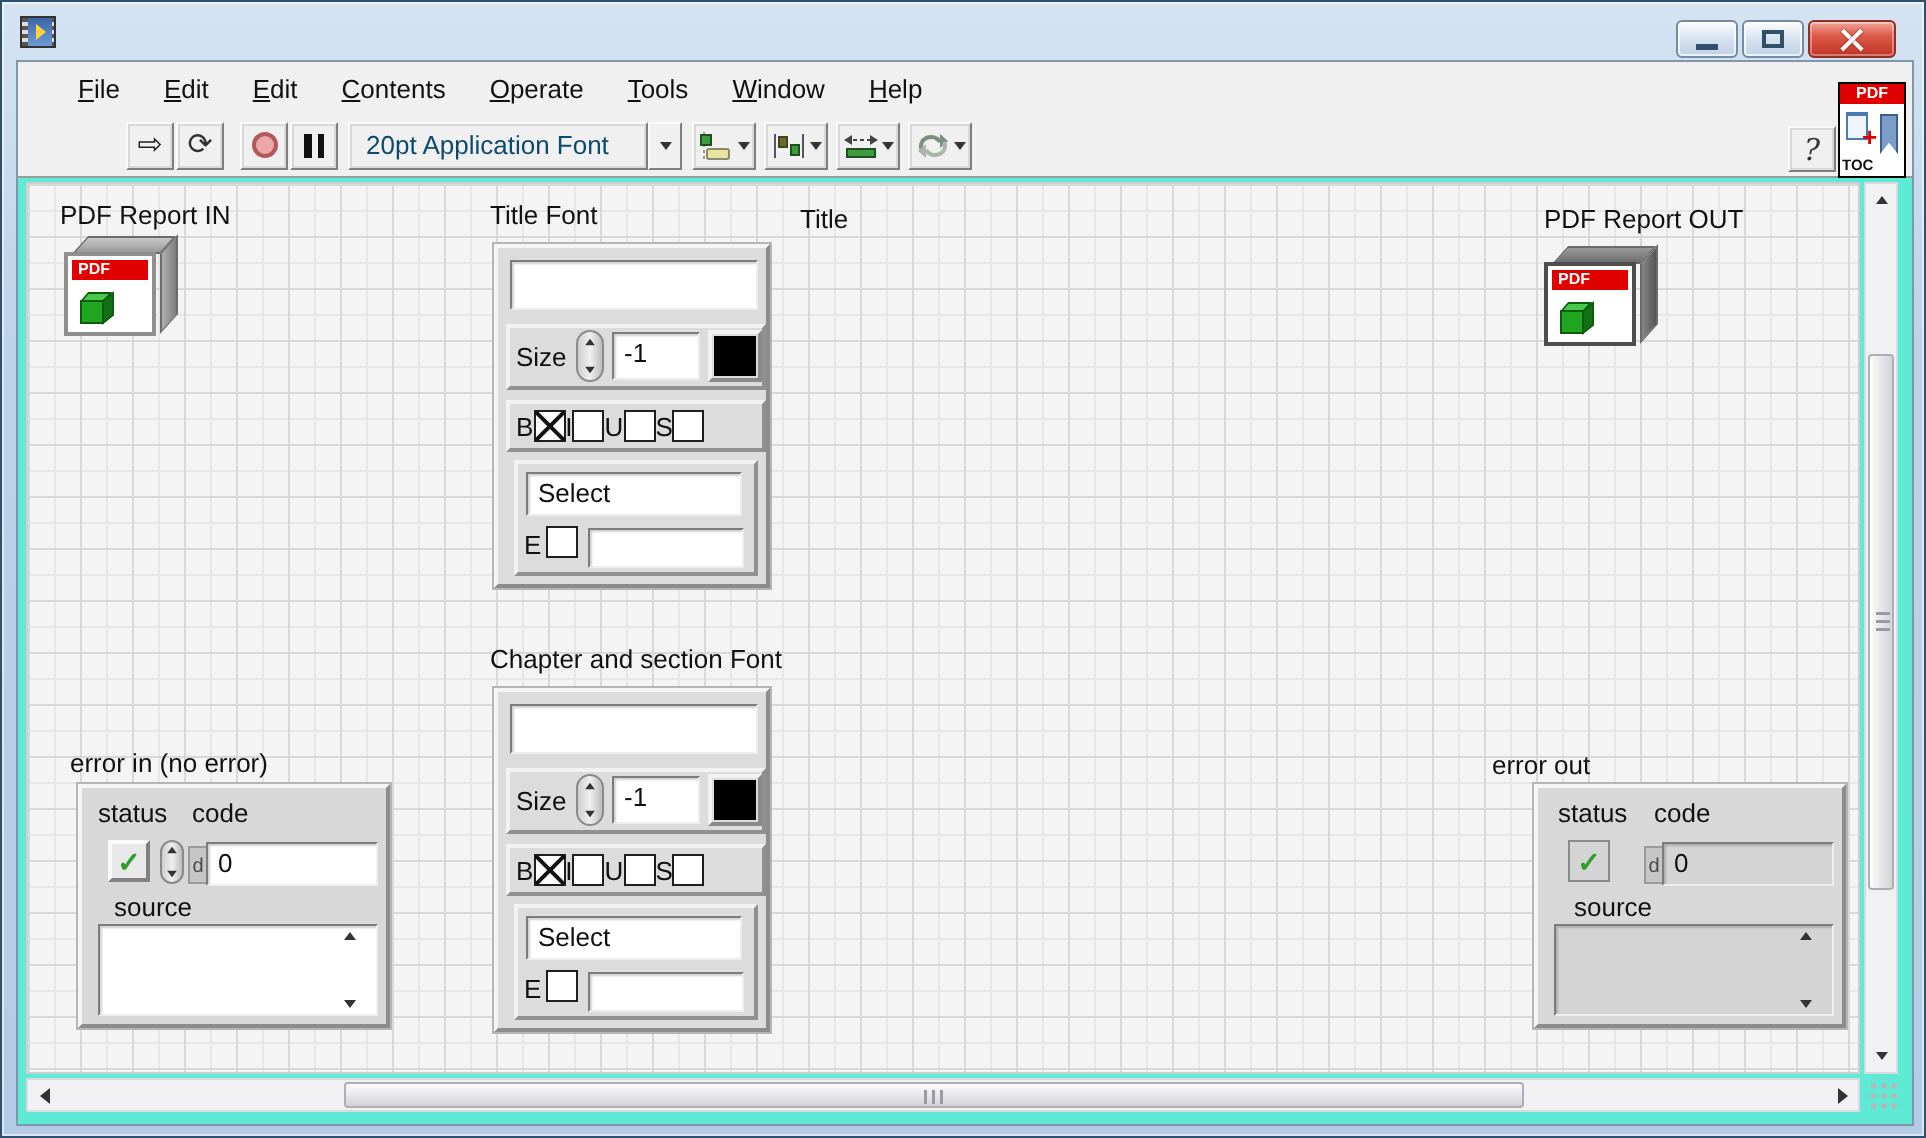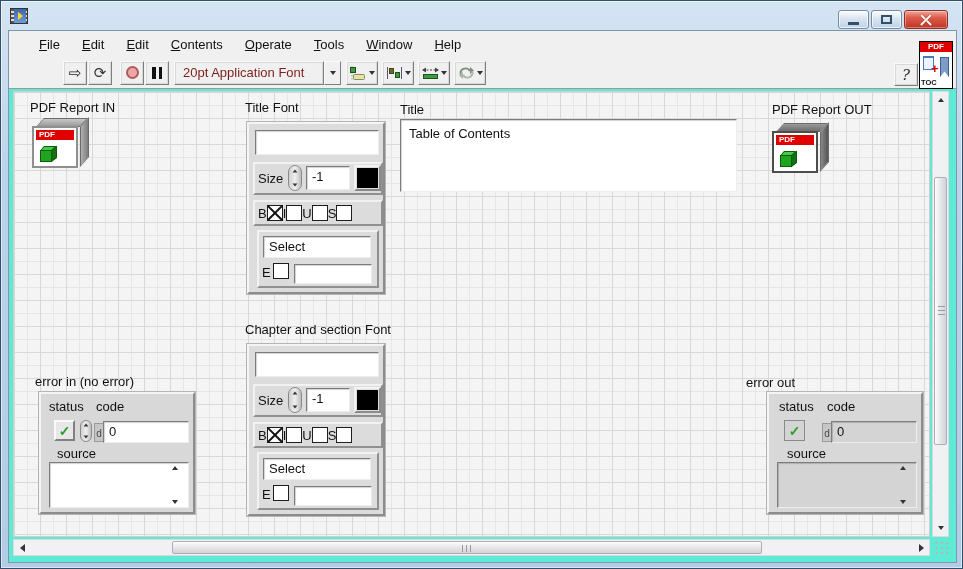--- a/index.html
+++ b/index.html
@@ -46,21 +46,21 @@
   .tb-btn { width:24px; height:24px; background:#f0f0f0; border:1px solid;
     border-color:#fafafa #7e7e7e #7e7e7e #fafafa; box-shadow:0 0 0 1px #d8d8d8 inset;
     display:flex; align-items:center; justify-content:center; margin-right:1px; position:relative; }
   .run-glyph { font-size:15px; color:#222; line-height:1; }
   .loop-glyph { font-size:15px; color:#333; line-height:1; }
   .abort-dot { width:13px; height:13px; border-radius:50%; background:#e9a7a7; border:2px solid #b25a5a; }
   .pause-bars { display:flex; gap:3px; }
   .pause-bars i { display:block; width:3.5px; height:12px; background:#111; }
   .font-box { margin-left:6px; height:24px; width:150px; background:#f0f0f0;
     border:1px solid; border-color:#fafafa #7e7e7e #7e7e7e #fafafa; box-shadow:0 0 0 1px #d8d8d8 inset;
-    display:flex; align-items:center; padding-left:8px; font-size:13px; color:#7f1d1d; white-space:nowrap; }
+    display:flex; align-items:center; padding-left:8px; font-size:13px; color:#0c4a6e; white-space:nowrap; }
   .font-drop { width:17px; height:24px; background:#f0f0f0; border:1px solid;
     border-color:#fafafa #7e7e7e #7e7e7e #fafafa; display:flex; align-items:center; justify-content:center; margin-right:5px; }
   .icon-btn { width:32px; height:24px; background:#f0f0f0; border:1px solid;
     border-color:#fafafa #7e7e7e #7e7e7e #fafafa; box-shadow:0 0 0 1px #d8d8d8 inset;
     display:flex; align-items:center; justify-content:center; gap:2px; margin-right:4px; }
   .tri-down { width:0; height:0; border-left:3.5px solid transparent; border-right:3.5px solid transparent; border-top:4.5px solid #333; }
   .tri-up { width:0; height:0; border-left:3.5px solid transparent; border-right:3.5px solid transparent; border-bottom:4.5px solid #333; }
   .tri-r { width:0; height:0; border-top:4px solid transparent; border-bottom:4px solid transparent; border-left:5px solid #333; }
   .tri-l { width:0; height:0; border-top:4px solid transparent; border-bottom:4px solid transparent; border-right:5px solid #333; }
   .help-btn { position:absolute; right:38px; top:32px; width:24px; height:23px;
@@ -311,21 +311,20 @@
           </div>
           <div class="subpanel" style="left:8px;top:106px;width:122px;height:58px">
             <div class="field" style="left:4px;top:4px;width:108px;height:22px">Select</div>
             <span class="lbl" style="left:3px;top:33px">E</span>
             <span class="cb" style="position:absolute;left:14px;top:31px"></span>
             <div class="field" style="left:35px;top:32px;width:78px;height:20px"></div>
           </div>
         </div>
 
         <div class="fp-label" style="left:386px;top:10px">Title</div>
-        <div class="field" style="left:386px;top:27px;width:337px;height:73px;padding:6px 0 0 8px">Table of Contents</div>
 
         <div class="fp-label" style="left:758px;top:10px">PDF Report OUT</div>
         <div class="pdf3d dark" style="left:758px;top:31px">
           <div class="top"></div>
             <div class="side"></div>
           <div class="face">
             <div class="pdf-banner">PDF</div>
             <div class="cube">
                 <div class="ct"></div>
                 <div class="cs"></div>

